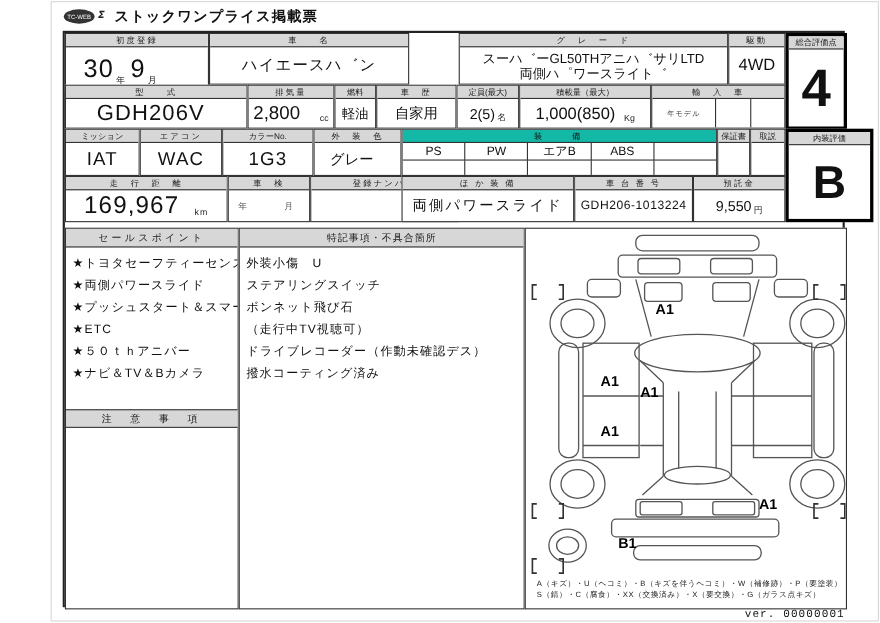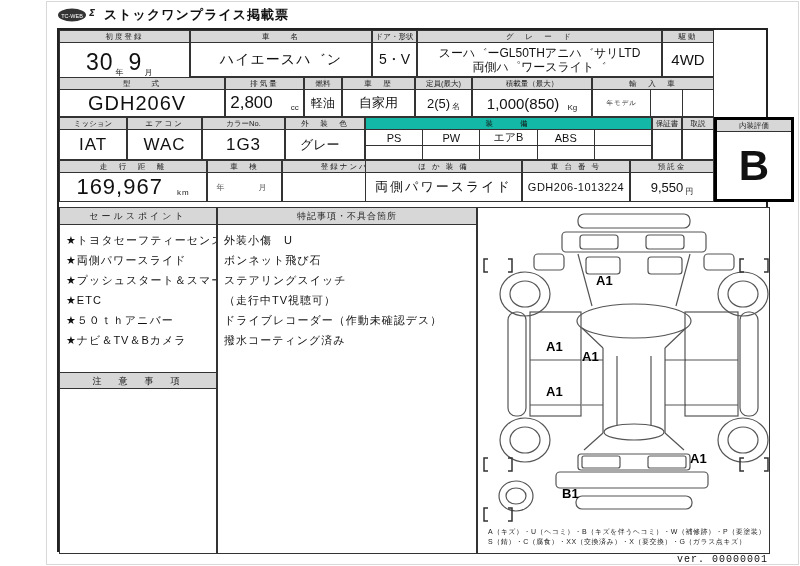--- a/index.html
+++ b/index.html
@@ -80,51 +80,51 @@
       <text x="15" y="10.5" font-size="5.5" fill="#fff" text-anchor="middle" font-family="Liberation Sans, sans-serif">TC-WEB</text>
       <text x="32" y="9" font-size="9" font-style="italic" font-weight="bold" fill="#222" font-family="DejaVu Sans, sans-serif">Σ</text>
     </svg>
     <span class="title">ストックワンプライス掲載票</span>
   </div>
 
   <div class="sheet">
 
     <div class="cell" style="left:0;top:0;width:131px;height:53px">
       <div class="hdr">初度登録</div>
-      <div class="val v-reg" style="justify-content:flex-start;padding-left:26px">
+      <div class="val v-reg" style="justify-content:flex-start;padding-left:16px">
         <span>30</span>
           <span class="small">年</span>
           <span>9</span>
           <span class="small">月</span>
       </div>
     </div>
 
     <div class="cell" style="left:131px;top:0;width:182px;height:47px">
       <div class="hdr">車　　名</div>
       <div class="val v-name">ハイエースハ゛ン</div>
     </div>
 
-    <div class="cell" style="left:313px;top:0;width:45px;height:47px">
-      <div class="hdr" style="letter-spacing:0">ドア・形状</div>
-      <div class="val v-door">5・V</div>
-    </div>
 
     <div class="cell" style="left:358px;top:0;width:245px;height:47px">
       <div class="hdr">グ　レ　ー　ド</div>
       <div class="val v-grade" style="flex-direction:column;justify-content:center">
         <div>スーハ゛ーGL50THアニハ゛サリLTD</div>
         <div>両側ハ゜ワースライト゛</div>
       </div>
     </div>
 
     <div class="cell" style="left:603px;top:0;width:52px;height:47px">
       <div class="hdr">駆動</div>
       <div class="val v-drive">4WD</div>
     </div>
 
+    <div class="cell thickbox" style="left:655px;top:0;width:56px;height:88px">
+      <div class="hdr" style="letter-spacing:0">総合評価点</div>
+      <div class="val v-big4">4</div>
+    </div>
 
     <div class="cell" style="left:0;top:47px;width:166px;height:40px">
       <div class="hdr">型　　式</div>
       <div class="val v-model" style="justify-content:flex-start;padding-left:28px">GDH206V</div>
     </div>
 
     <div class="cell" style="left:166px;top:47px;width:79px;height:40px">
       <div class="hdr">排気量</div>
       <div class="val v-disp">
         <span>2,800</span>
@@ -268,22 +268,22 @@
             <div class="text-line">★ナビ＆TV＆Bカメラ</div>
           </div>
         <div class="caution-strip">注　意　事　項</div>
       </div>
     </div>
 
     <div class="cell" style="left:158px;top:177px;width:260px;height:347px">
       <div class="mid-hdr" style="letter-spacing:1px">特記事項・不具合箇所</div>
       <div class="list-pad">
           <div class="text-line">外装小傷　U</div>
+          <div class="text-line">ステアリングスイッチ</div>
           <div class="text-line">ボンネット飛び石</div>
-          <div class="text-line">ステアリングスイッチ</div>
           <div class="text-line">（走行中TV視聴可）</div>
           <div class="text-line">ドライブレコーダー（作動未確認デス）</div>
           <div class="text-line">撥水コーティング済み</div>
         </div>
     </div>
 
     <div class="diagram-panel">
       <div class="svg-wrap">
         <svg width="291" height="318" viewBox="0 0 291 318">
 

